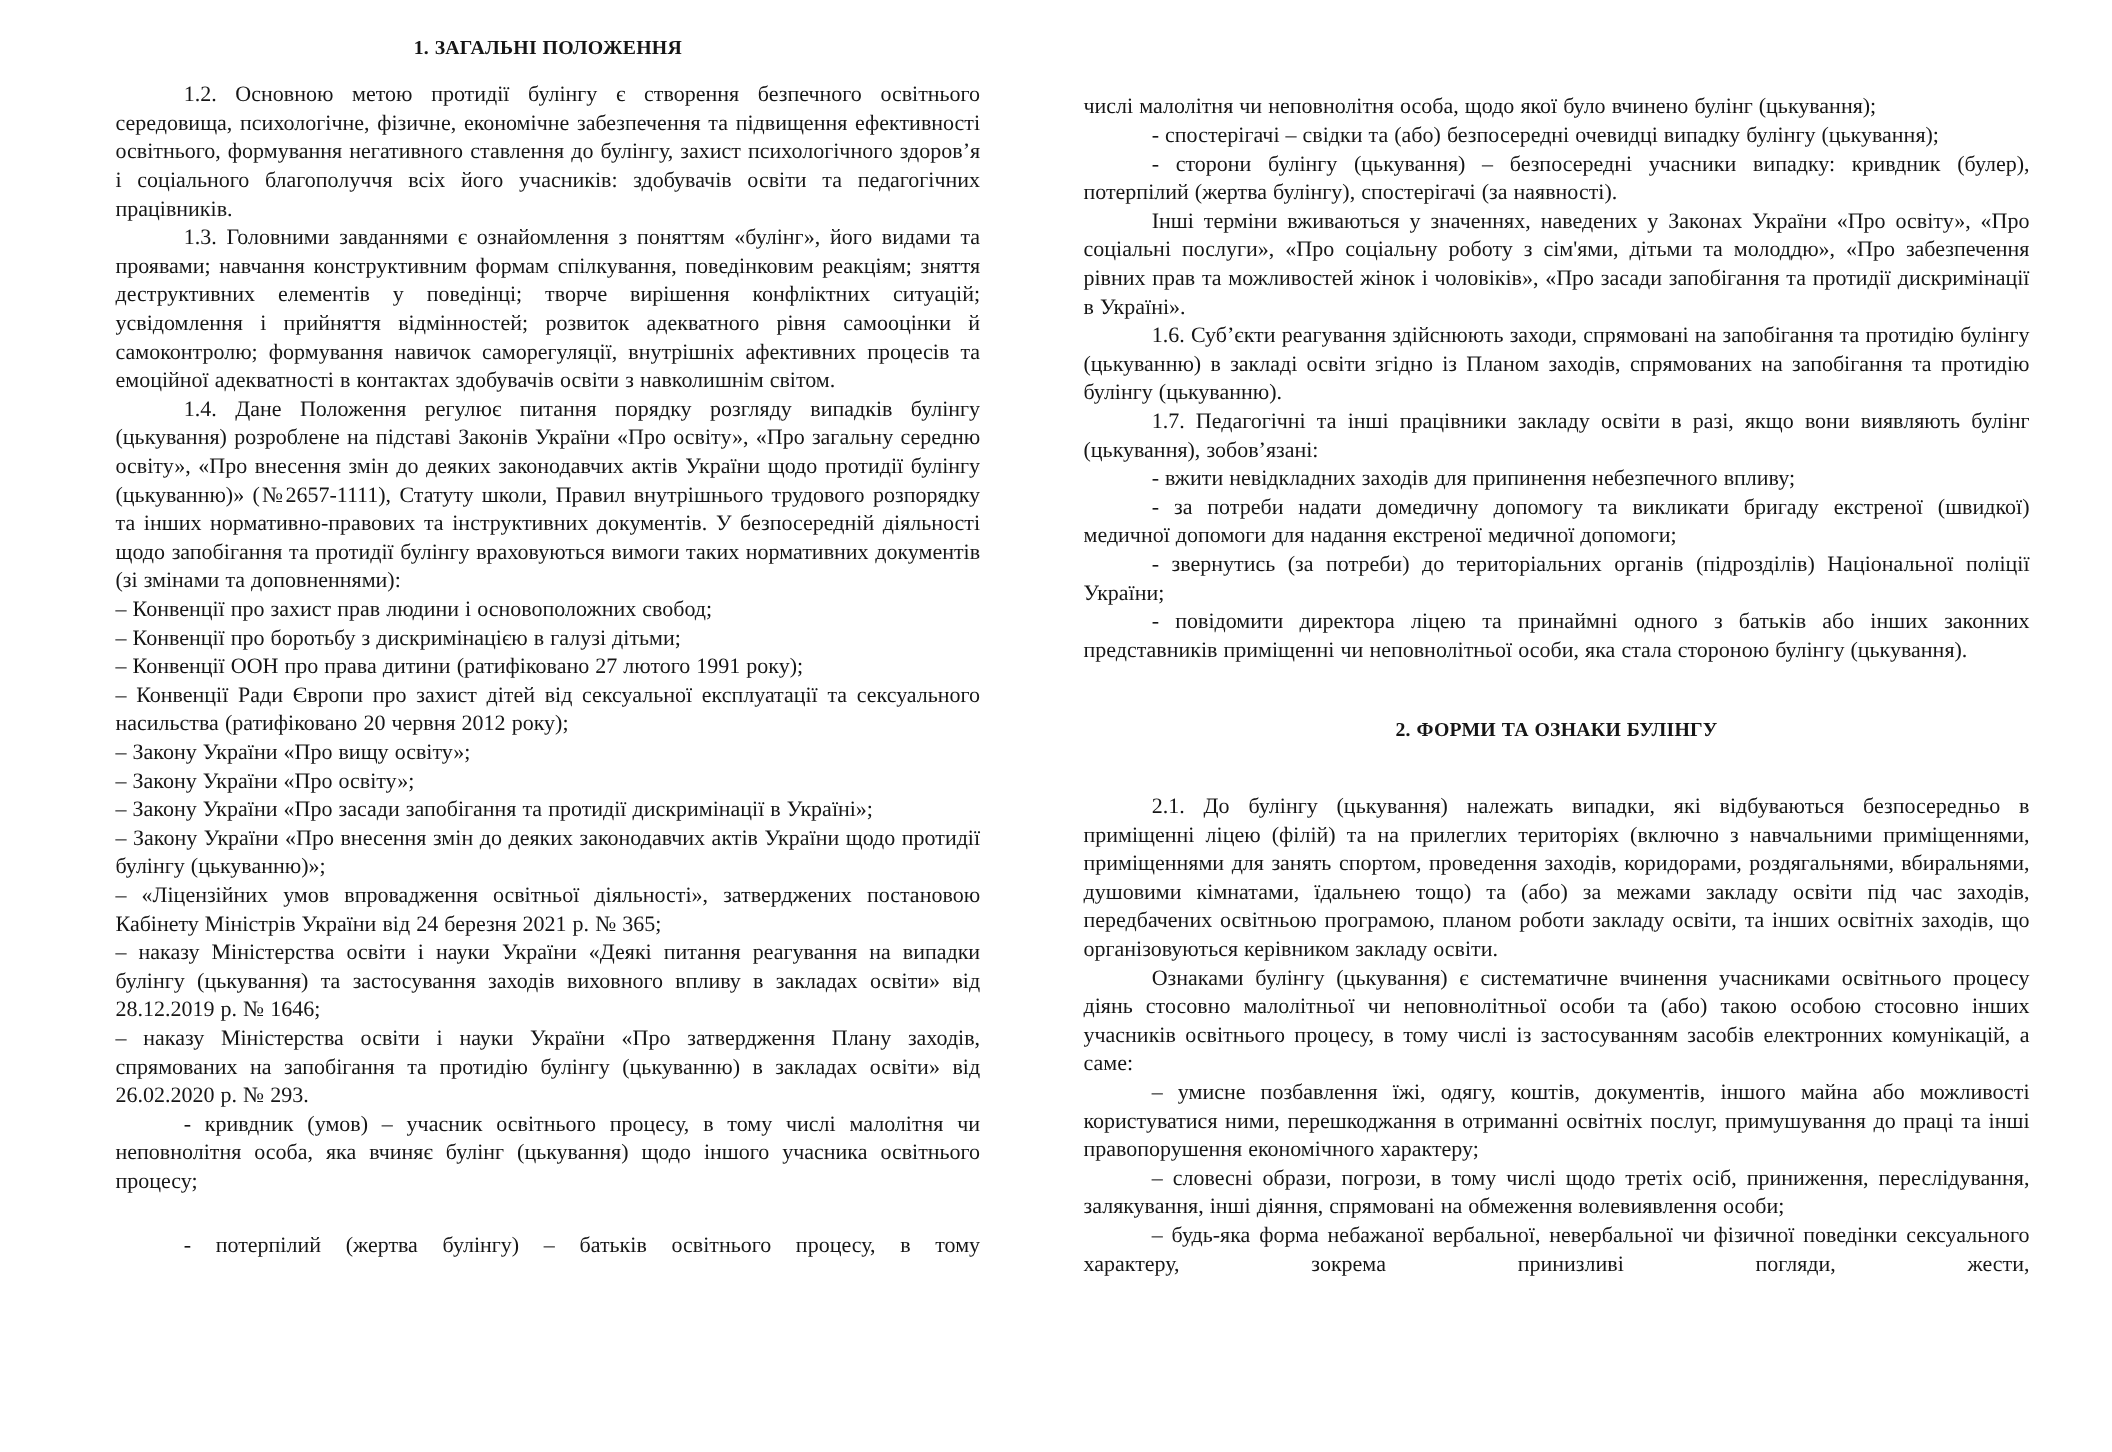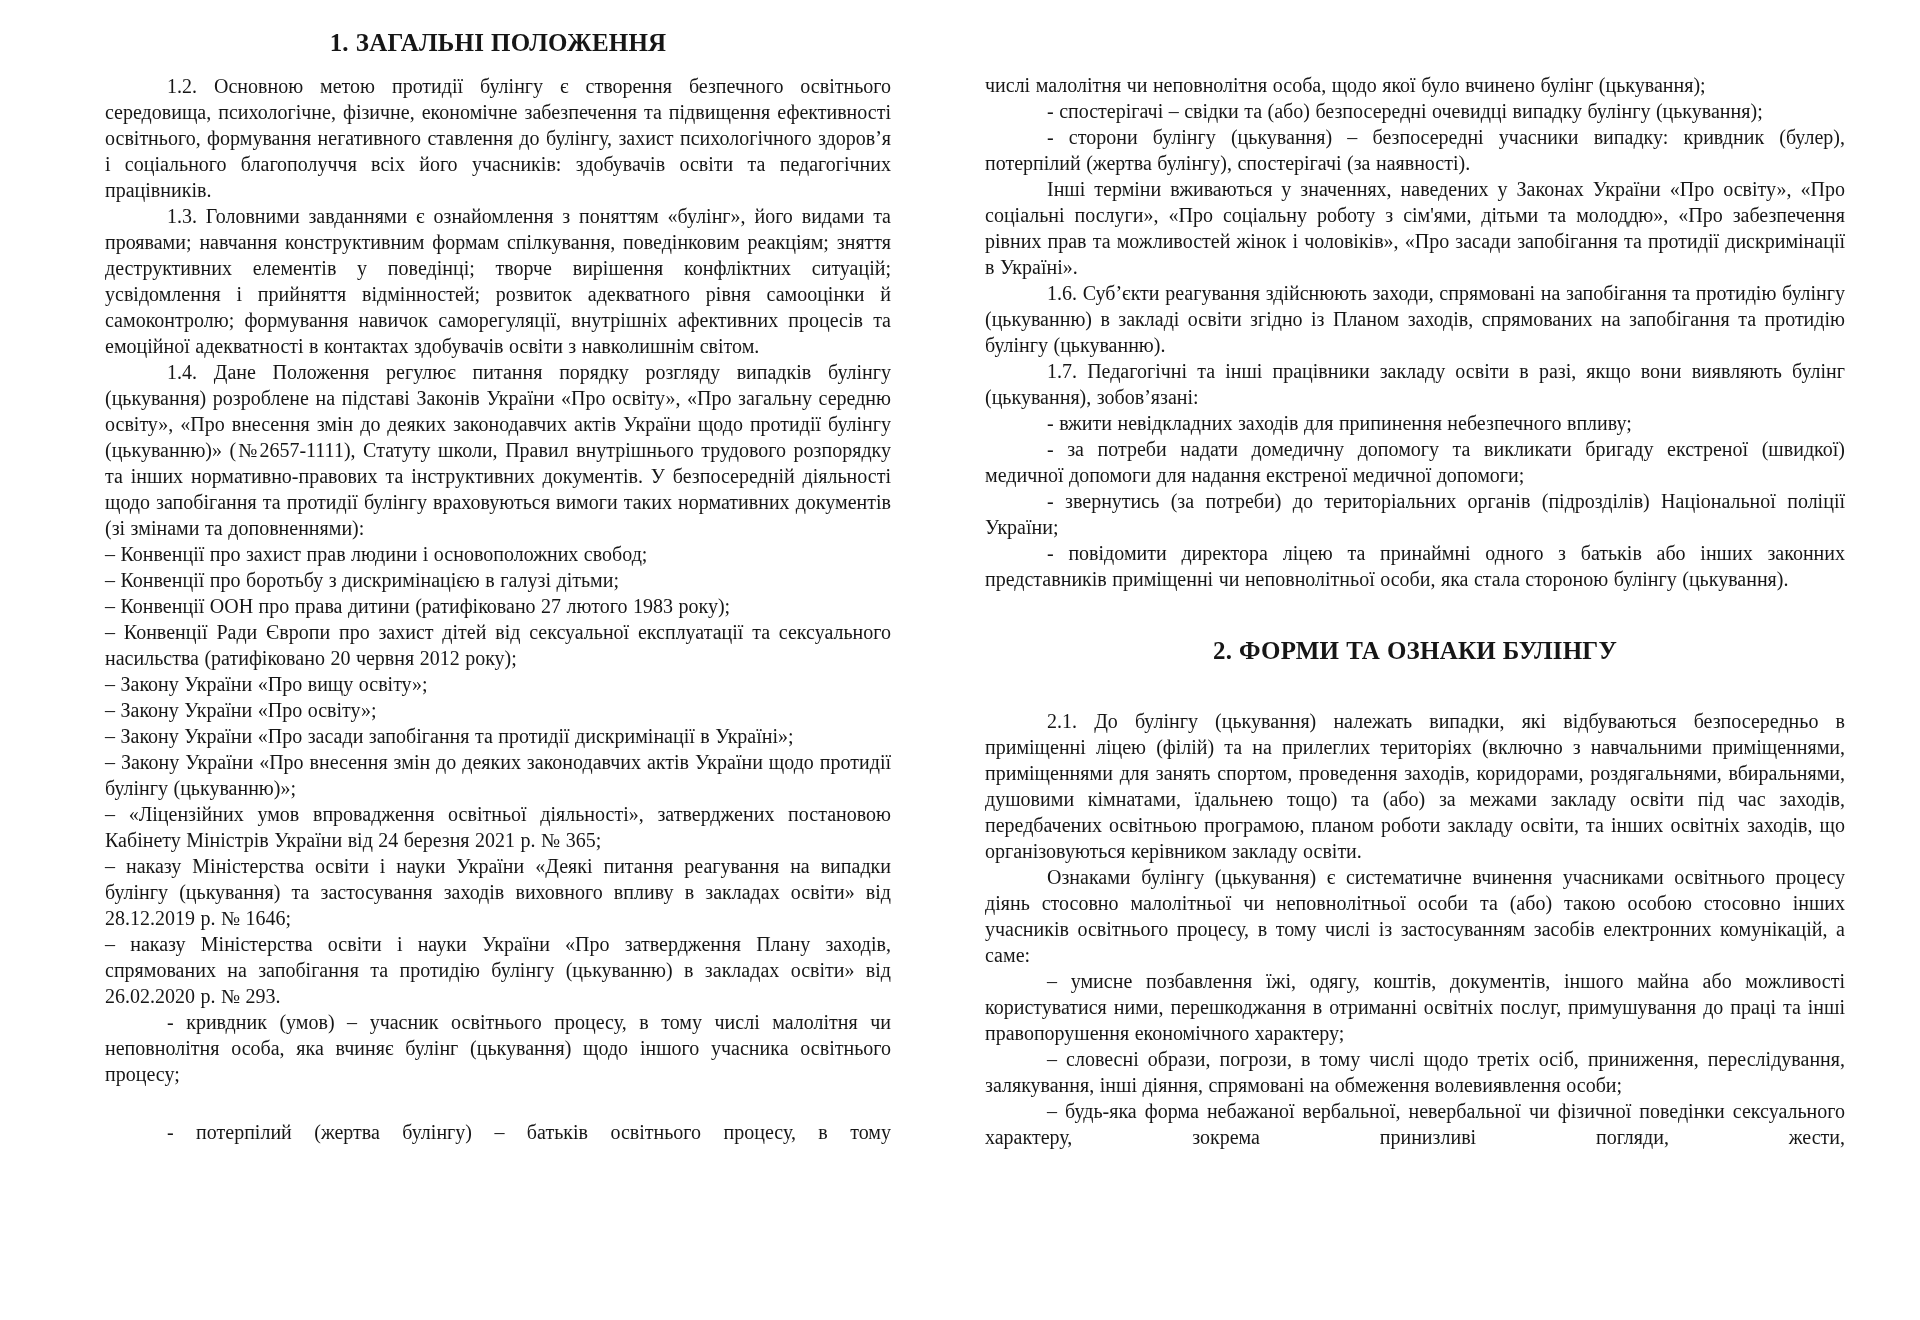--- a/index.html
+++ b/index.html
@@ -34,47 +34,47 @@
   .blk {
     margin: 0;
     text-align: justify;
     word-spacing: 0.5px;
   }
   
   .t-p { text-indent: 62px; }
   
   .t-li { text-indent: 0; }
   
-  .t-cont { text-indent: 0; }
+  .t-cont { text-indent: 0; margin-top: 12px; }
   
   .t-h {
     text-align: center;
     text-indent: 0;
     font-weight: 700;
-    font-size: 25px;
+    font-size: 18px;
     letter-spacing: 0.2px;
   }
   .mb-head { margin-bottom: 17px; }
   .gap-before { margin-top: 32px; }
   .sec2 { margin-top: 46px; margin-bottom: 44px; }
   
   .jl { text-align-last: justify; }
 </style>
 </head>
 <body>
 
 <div class="page">
   <div class="column left">
       <h2 class="blk t-h mb-head">1. ЗАГАЛЬНІ ПОЛОЖЕННЯ</h2>
       <p class="blk t-p">1.2. Основною метою протидії булінгу є створення безпечного освітнього середовища, психологічне, фізичне, економічне забезпечення та підвищення ефективності освітнього, формування негативного ставлення до булінгу, захист психологічного здоров’я і соціального благополуччя всіх його учасників: здобувачів освіти та педагогічних працівників.</p>
       <p class="blk t-p">1.3. Головними завданнями є ознайомлення з поняттям «булінг», його видами та проявами; навчання конструктивним формам спілкування, поведінковим реакціям; зняття деструктивних елементів у поведінці; творче вирішення конфліктних ситуацій; усвідомлення і прийняття відмінностей; розвиток адекватного рівня самооцінки й самоконтролю; формування навичок саморегуляції, внутрішніх афективних процесів та емоційної адекватності в контактах здобувачів освіти з навколишнім світом.</p>
       <p class="blk t-p">1.4. Дане Положення регулює питання порядку розгляду випадків булінгу (цькування) розроблене на підставі Законів України «Про освіту», «Про загальну середню освіту», «Про внесення змін до деяких законодавчих актів України щодо протидії булінгу (цькуванню)» (№2657-1111), Статуту школи, Правил внутрішнього трудового розпорядку та інших нормативно-правових та інструктивних документів. У безпосередній діяльності щодо запобігання та протидії булінгу враховуються вимоги таких нормативних документів (зі змінами та доповненнями):</p>
       <p class="blk t-li">– Конвенції про захист прав людини і основоположних свобод;</p>
       <p class="blk t-li">– Конвенції про боротьбу з дискримінацією в галузі дітьми;</p>
-      <p class="blk t-li">– Конвенції ООН про права дитини (ратифіковано 27 лютого 1983 року);</p>
+      <p class="blk t-li">– Конвенції ООН про права дитини (ратифіковано 27 лютого 1991 року);</p>
       <p class="blk t-li">– Конвенції Ради Європи про захист дітей від сексуальної експлуатації та сексуального насильства (ратифіковано 20 червня 2012 року);</p>
       <p class="blk t-li">– Закону України «Про вищу освіту»;</p>
       <p class="blk t-li">– Закону України «Про освіту»;</p>
       <p class="blk t-li">– Закону України «Про засади запобігання та протидії дискримінації в Україні»;</p>
       <p class="blk t-li">– Закону України «Про внесення змін до деяких законодавчих актів України щодо протидії булінгу (цькуванню)»;</p>
       <p class="blk t-li">– «Ліцензійних умов впровадження освітньої діяльності», затверджених постановою Кабінету Міністрів України від 24 березня 2021 р. № 365;</p>
       <p class="blk t-li">– наказу Міністерства освіти і науки України «Деякі питання реагування на випадки булінгу (цькування) та застосування заходів виховного впливу в закладах освіти» від 28.12.2019 р. № 1646;</p>
       <p class="blk t-li">– наказу Міністерства освіти і науки України «Про затвердження Плану заходів, спрямованих на запобігання та протидію булінгу (цькуванню) в закладах освіти» від 26.02.2020 р. № 293.</p>
       <p class="blk t-p">- кривдник (умов) – учасник освітнього процесу, в тому числі малолітня чи неповнолітня особа, яка вчиняє булінг (цькування) щодо іншого учасника освітнього процесу;</p>
       <p class="blk t-p gap-before jl">- потерпілий (жертва булінгу) – батьків освітнього процесу, в тому</p>

